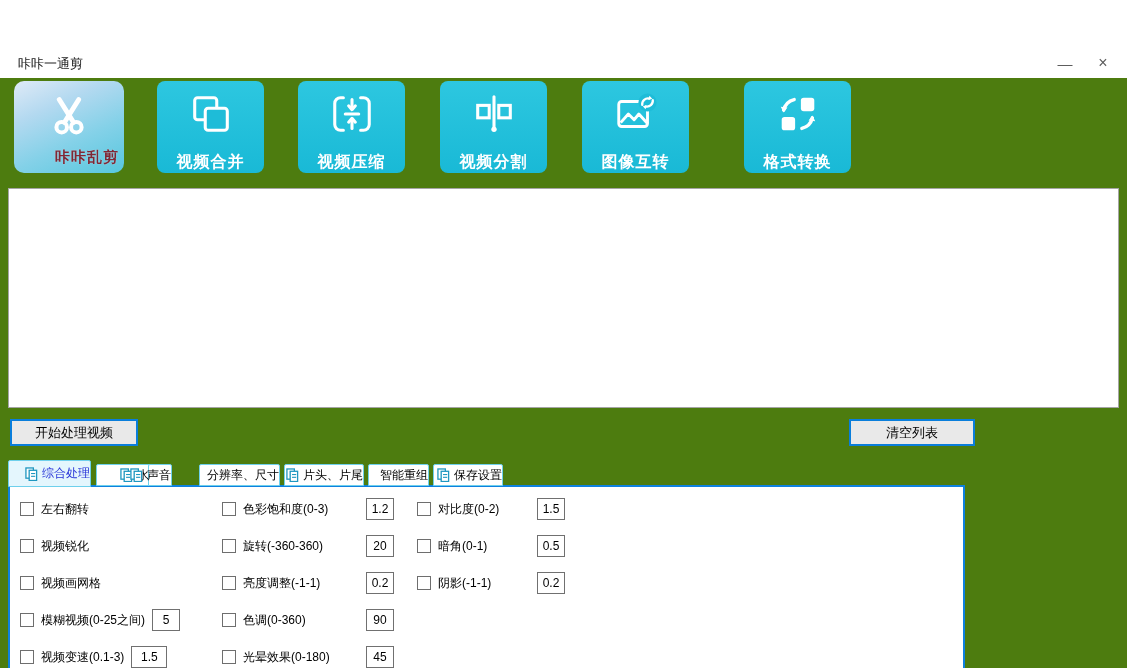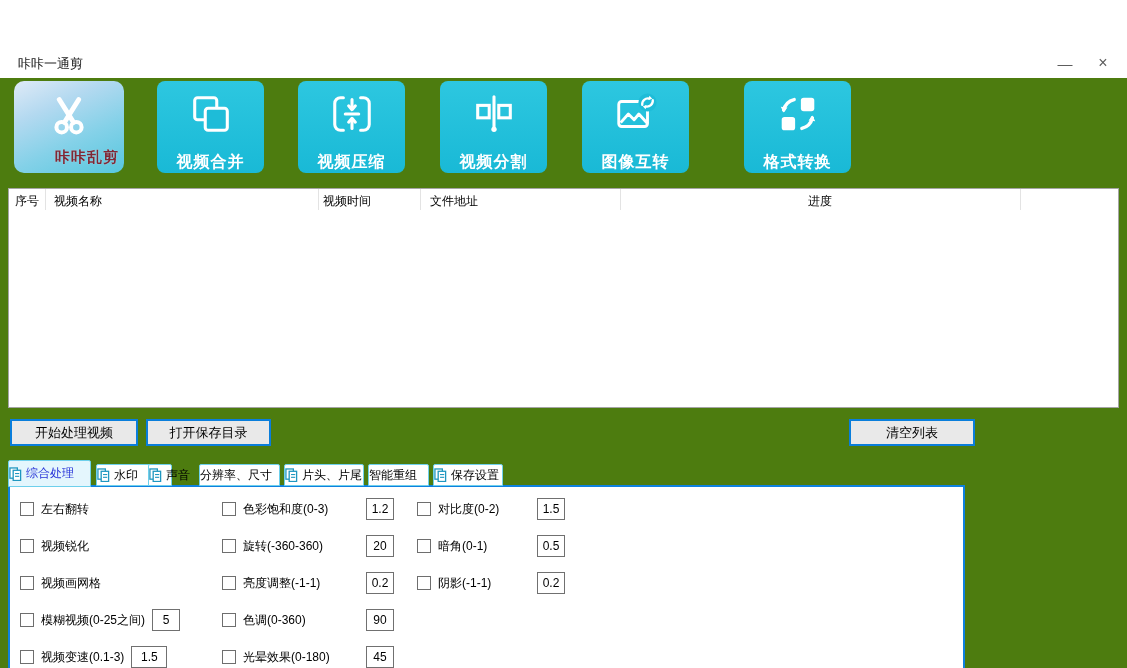--- a/index.html
+++ b/index.html
@@ -43,21 +43,21 @@
   .list-body{position:absolute;left:0;top:21px;right:0;bottom:0;background:#fff;}
 
   
   .act-btn{position:absolute;top:371px;height:27px;border:2px solid #0a7edb;background:#e9e9e9;
            box-sizing:border-box;display:flex;align-items:center;justify-content:center;
            font-size:13px;cursor:pointer;white-space:nowrap;}
   .a1{left:10px;width:128px}.a2{left:146px;width:125px}.a3{left:849px;width:126px}.a4{left:988px;width:126px}
 
   
   .tab{position:absolute;box-sizing:border-box;border:1px solid #6ed0ec;background:#fff;
-       display:flex;align-items:center;justify-content:flex-start;gap:4px;font-size:12px;
+       display:flex;align-items:center;justify-content:flex-end;gap:4px;font-size:12px;
        z-index:2;cursor:pointer;white-space:nowrap;border-radius:2px 2px 0 0;}
   .tab{top:416px;height:22px;}
   .tab.selected{top:412px;height:27px;background:#e4f6fd;color:#2733d8;}
   .t1{left:8px;width:83px}.t2{left:96px;width:66px}.t3{left:148px;width:24px}
   .t4{left:199px;width:81px}.t5{left:284px;width:80px}.t6{left:368px;width:61px}.t7{left:433px;width:70px}
 
   
   .panel{position:absolute;left:8px;top:437px;width:957px;height:198px;background:#fff;
          border:2px solid #0e81df;box-sizing:border-box;z-index:1;}
   .srow{position:absolute;height:26px;display:flex;align-items:center;gap:7px;font-size:12px;}
@@ -163,41 +163,26 @@
         <path d="M20,9 A 15,15 0 0 0 9,20"></path>
         <path d="M28,39 A 15,15 0 0 0 39,28"></path>
       </g>
       <path d="M6,16.5 l3,6 l4,-5.4 z" fill="#fff"></path>
       <path d="M42,31.5 l-3,-6 l-4,5.4 z" fill="#fff"></path>
     </svg>
     <span class="tool-label">格式转换</span>
   </div>
 
   <div class="list">
-    <div class="list-header">
-      <span class="hcell hc-seq">序号</span>
-      <span class="hcell hc-name">视频名称</span>
-      <span class="hcell hc-time">视频时间</span>
-      <span class="hcell hc-addr">文件地址</span>
-      <span class="hcell hc-prog">进度</span>
-      <div class="hsep hs1"></div>
-      <div class="hsep hs2"></div>
-      <div class="hsep hs3"></div>
-      <div class="hsep hs4"></div>
-      <div class="hsep hs5"></div>
-    </div>
     <div class="list-body"></div>
   </div>
 
   <div class="act-btn a1">
     <span>开始处理视频</span>
   </div>
-  <div class="act-btn a2">
-    <span>打开保存目录</span>
-  </div>
   <div class="act-btn a3">
     <span>清空列表</span>
   </div>
 
   <div class="tab t1 selected">
     <svg class="tabicon" width="13" height="14" viewBox="0 0 14 15">
       <rect x="1" y="1" width="8" height="11" fill="#fff" stroke="#1f97c0" stroke-width="1.4"></rect>
       <rect x="4.5" y="3.5" width="8" height="11" fill="#fff" stroke="#1f97c0" stroke-width="1.4"></rect>
       <line x1="6.5" y1="7" x2="11" y2="7" stroke="#1f97c0" stroke-width="1.2"></line>
       <line x1="6.5" y1="10" x2="11" y2="10" stroke="#1f97c0" stroke-width="1.2"></line>

